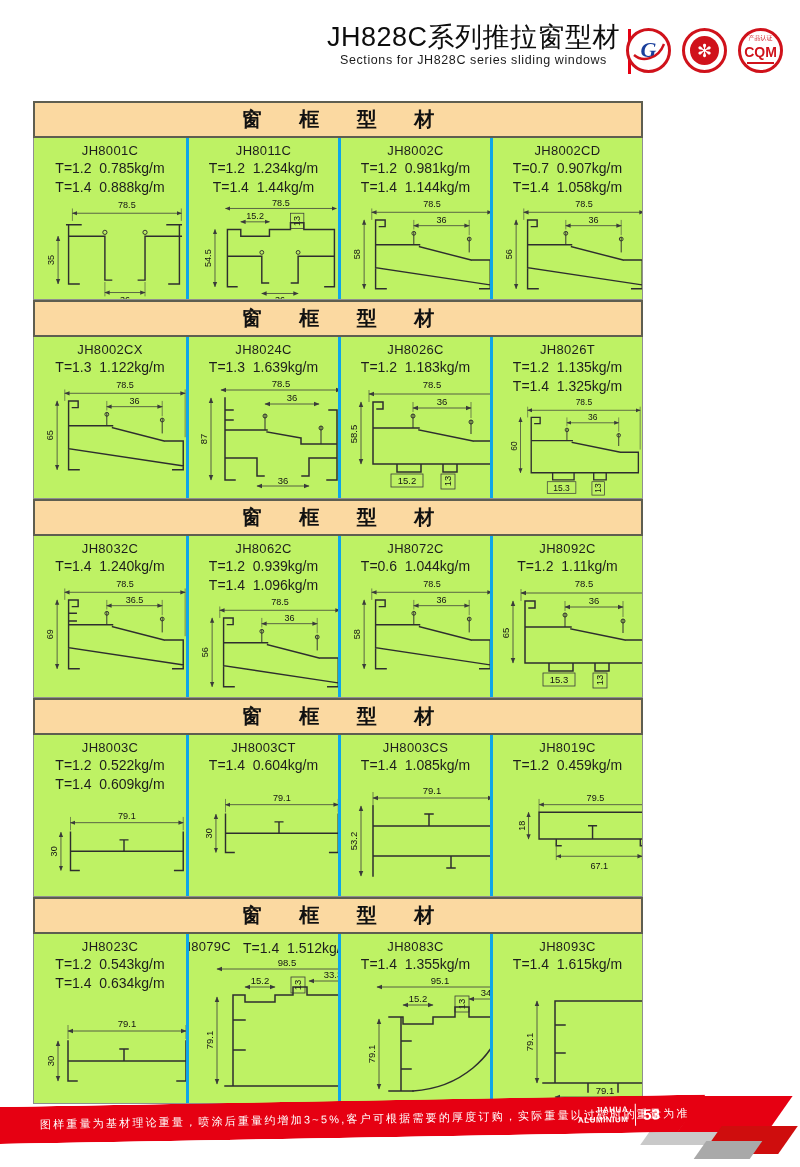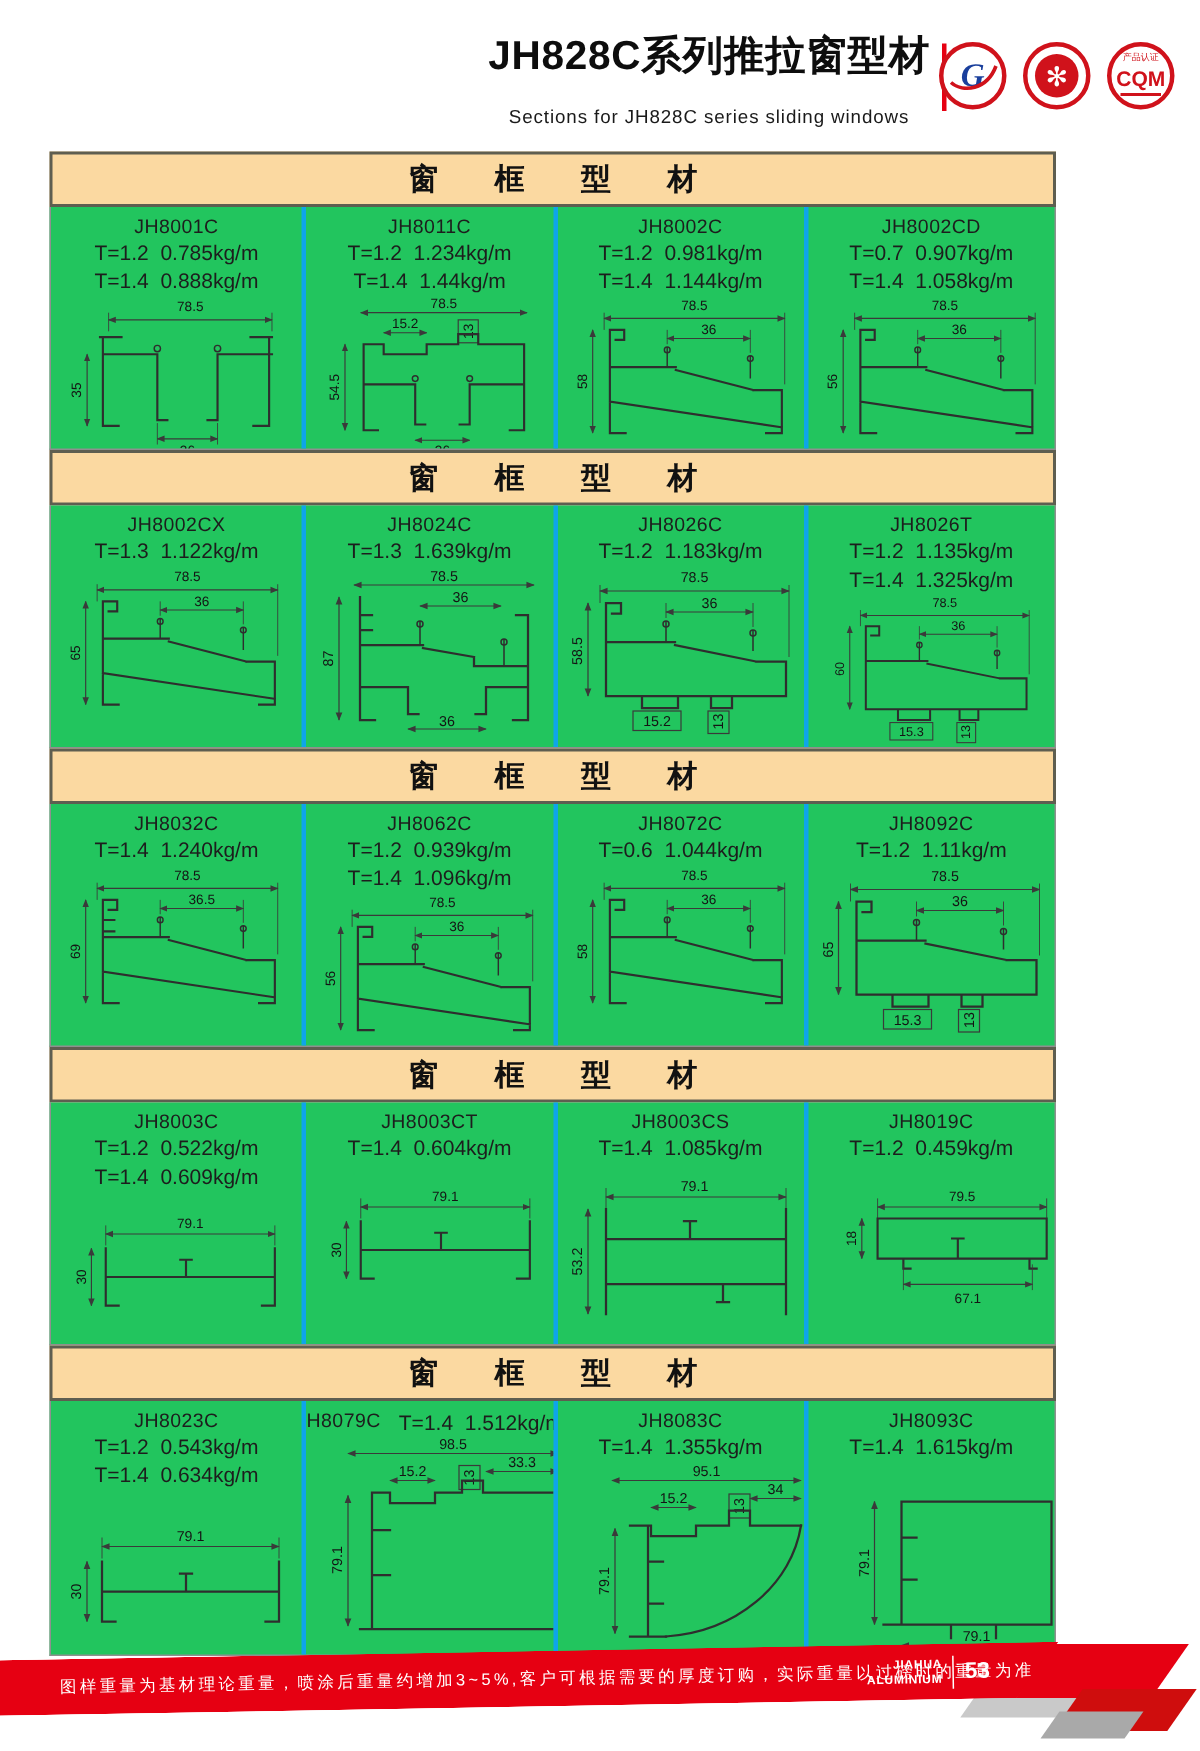--- a/index.html
+++ b/index.html
@@ -2,31 +2,31 @@
 <html><head>
 <meta charset="utf-8">
 <style>
   html,body{margin:0;padding:0}
   body{width:800px;height:1167px;position:relative;background:#fff;overflow:hidden;
        font-family:"Liberation Sans",sans-serif;color:#1d1d1d}
 
   
   .header{position:absolute;top:0;left:0;right:0;height:100px}
   .title-block{position:absolute;top:22px;right:180px;text-align:center}
-  .main-title{font-size:27px;font-weight:bold;color:#0d0d0d;letter-spacing:.5px;line-height:1.15}
-  .subtitle{font-size:12.5px;color:#1a1a1a;letter-spacing:.6px;margin-top:18px}
+  .main-title{font-size:27px;font-weight:normal;color:#0d0d0d;letter-spacing:.5px;line-height:1.15}
+  .subtitle{font-size:12.5px;color:#1a1a1a;letter-spacing:.6px;margin-top:0}
   .hdr-divider{position:absolute;top:29px;right:169px;width:3px;height:45px;background:#e60012}
   .logos{position:absolute;top:27px;right:16px;display:flex;gap:9px}
   .logo{width:47px;height:47px}
 
   
-  .sheet{position:absolute;top:101px;left:33px;width:671px}
+  .sheet{position:absolute;top:101px;left:33px;width:610px}
   .bar{background:#fbd9a1;border:2px solid #5e5e50;height:33px;display:flex;align-items:center;justify-content:center;
        font-size:20px;font-weight:bold;letter-spacing:16px;text-indent:16px;color:#111}
-  .cells{display:grid;grid-template-columns:1fr 1fr 1fr 1fr;border:1px solid #8f8f8f;border-top:none;background:#22c55e}
+  .cells{display:grid;grid-template-columns:1fr 1fr 1fr 1fr;border:1px solid #8f8f8f;border-top:none;background:#bef264}
   .cell{padding-top:5px;text-align:center;overflow:hidden}
   .cell + .cell{border-left:3px solid #0ea5e9}
   .s14 .cell{height:156px}
   .s5 .cell{height:164px}
   .code{font-size:13px;letter-spacing:.3px;line-height:1.25}
   .wline{font-size:14px;line-height:1.32;white-space:pre}
   .inline-title{display:flex;justify-content:center;gap:12px;align-items:flex-start}
   svg.draw{display:block;margin:1px auto 0}
 
   

